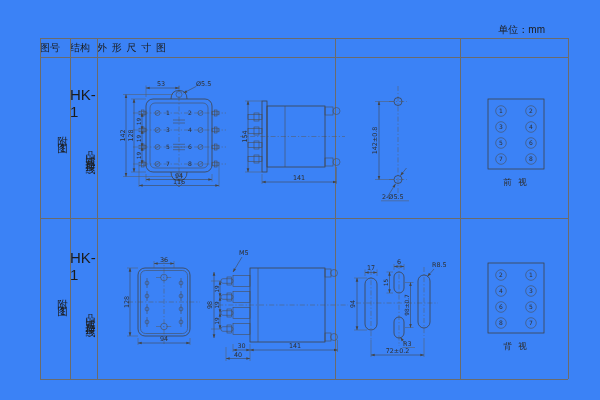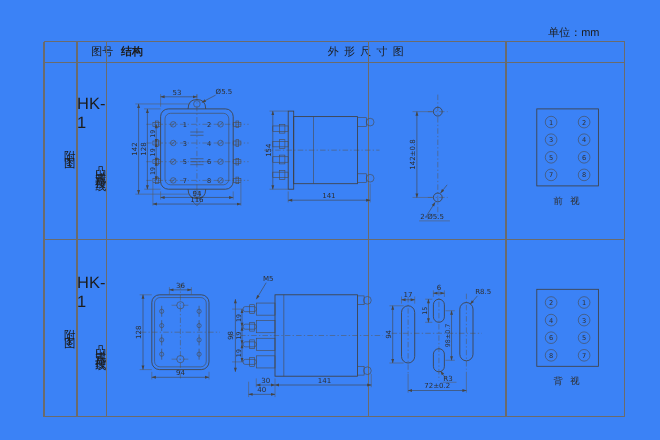--- a/index.html
+++ b/index.html
@@ -1,22 +1,22 @@
 <!DOCTYPE html>
 <html><head>
 <meta charset="utf-8">
 <style>
   html,body{margin:0;padding:0;background:#f4f4f4;}
   .stage{position:relative;width:600px;height:400px;background:#3b82f6;overflow:hidden;
          font-family:"Liberation Sans","DejaVu Sans",sans-serif;color:#222;}
   .abs{position:absolute;}
   .unit{top:23px;left:455px;width:90px;height:14px;text-align:right;font-size:10px;color:#1c1c1c;}
-  .hdr{top:40px;height:15px;line-height:15px;text-align:right;font-size:10px;letter-spacing:1px;color:#1c1c1c;padding-left:33px;}
+  .hdr{top:40px;height:15px;line-height:15px;text-align:left;font-size:10px;letter-spacing:1px;color:#1c1c1c;}
   .h-fig{left:40px;width:30px;letter-spacing:0;}
-  .h-str{left:70px;width:27px;letter-spacing:0;font-weight:bold;}
+  .h-str{left:70px;width:27px;letter-spacing:0;}
   .h-out{left:97px;width:238px;}
   .h-mnt{left:335px;width:125px;letter-spacing:0;}
   .h-trm{left:460px;width:108px;letter-spacing:0;}
   .vtext{writing-mode:vertical-rl;text-orientation:upright;display:flex;justify-content:center;
          font-size:10px;color:#1c1c1c;}
   .fig{left:40px;width:30px;height:62px;letter-spacing:7px;font-size:10.5px;}
   .fig1{top:113px;} .fig2{top:276px;}
   .model{left:70px;width:27px;height:12px;font-size:15px;color:#1c1c1c;}
   .model1{top:86px;} .model2{top:249px;}
   .str{left:70px;width:27px;height:92px;letter-spacing:2.5px;}

